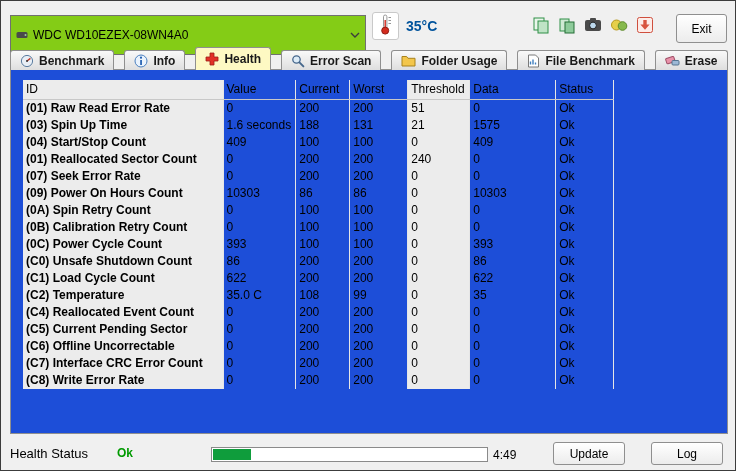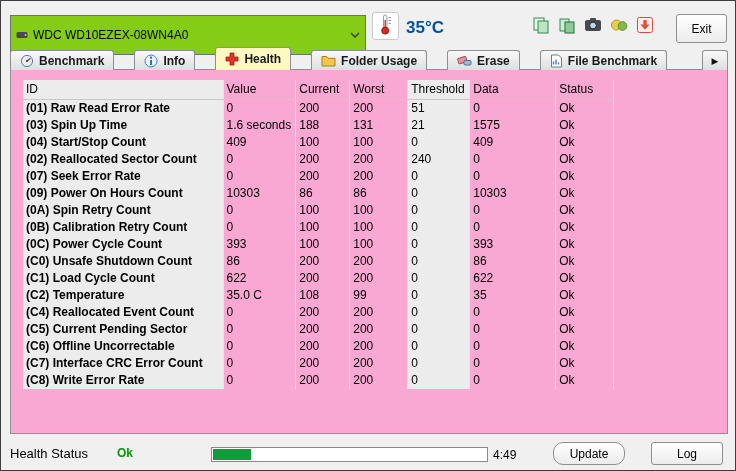--- a/index.html
+++ b/index.html
@@ -13,64 +13,64 @@
   .combo { position:absolute; left:9px; top:14px; width:356px; height:40px;
            background:#84cc16; border:1px solid #707070; display:flex; align-items:center;
            font-size:12px; cursor:default; }
   .combo .drive-ico { margin:0 5px 0 5px; display:inline-flex; }
   .combo-label { flex:1; white-space:nowrap; overflow:hidden; color:#000; }
   .combo-arrow { width:20px; display:flex; align-items:center; justify-content:center; align-self:stretch; }
 
   .thermo-btn { position:absolute; left:371px; top:11px; width:27px; height:28px;
                 background:#fff; border:1px solid #c9c9c9; border-radius:3px;
                 display:flex; align-items:center; justify-content:center; }
-  .temp-label { position:absolute; left:405px; top:17px; font-size:17px; font-weight:bold;text-align:center; }
+  .temp-label { position:absolute; left:405px; top:17px; font-size:14px; font-weight:bold;text-align:center; }
 
   .tool-btn { position:absolute; top:13px; width:24px; height:24px; background:transparent;
               border:none; display:flex; align-items:center; justify-content:center; padding:0; }
   .tb1{left:528px}.tb2{left:554px}.tb3{left:580px}.tb4{left:606px}.tb5{left:632px}
 
   .btn { background:linear-gradient(#ffffff,#ececec); border:1px solid #8f8f8f;
          border-radius:3px; font-size:12px; font-family:inherit; color:#000; cursor:default; }
   .exit-btn { position:absolute; left:675px; top:13px; width:51px; height:29px; }
 
   
   .tabs { position:absolute; left:9px; top:46px; width:718px; height:23px;
           display:flex; align-items:flex-end; z-index:3; }
   .tab { height:20px; display:flex; align-items:center; gap:5px; padding:0 9px;
          background:linear-gradient(#f9f9f9,#dedede); border:1px solid #8f8f8f; border-bottom:none;
-         border-radius:3px 3px 0 0; margin-right:20px; font-size:12px; font-weight:bold;
+         border-radius:3px 3px 0 0; margin-right:10px; font-size:12px; font-weight:bold;
          color:#1a1a1a; white-space:nowrap; cursor:default; }
   .tab.active { height:23px; background:#fef9c3; }
   .tab-scroll { margin-left:auto; height:20px; width:26px; display:flex; align-items:center;
                 justify-content:center; background:linear-gradient(#f9f9f9,#dedede);
                 border:1px solid #8f8f8f; border-bottom:none; border-radius:3px 3px 0 0;
                 font-size:9px; color:#111; }
   .tab .ico { display:inline-flex; }
 
   
   .panel { position:absolute; left:9px; top:68px; width:718px; height:365px;
-           background:#f9a8d4; border:1px solid #8f8f8f; z-index:2; }
+           background:#1d4ed8; border:1px solid #8f8f8f; z-index:2; }
   table.smart { position:absolute; left:12px; top:10px; border-collapse:collapse;
                 table-layout:fixed; font-size:12px; }
   table.smart th, table.smart td { height:17px; line-height:17px; padding:0 4px 0 3px;
                 text-align:left; font-weight:normal; white-space:nowrap; overflow:hidden;
                 border-right:1px solid #e6e6e6; color:#000; }
   table.smart th { height:19px; border-bottom:1px solid #c8c8c8; }
   table.smart td:first-child { font-weight:bold; }
   col.band { background:#ececec; }
 
   
   .sb-label { position:absolute; left:9px; top:445px; font-size:13px; color:#000; }
   .sb-ok { position:absolute; left:116px; top:445px; font-size:12px; font-weight:bold; }
   .progress { position:absolute; left:210px; top:446px; width:277px; height:15px;
               border:1px solid #8a8a8a; background:#fff; padding:1px; }
   .progress-fill { height:100%; }
   .sb-time { position:absolute; left:492px; top:447px; font-size:12px; color:#000; }
-  .update-btn { position:absolute; left:552px; top:441px; width:72px; height:23px;border-radius:10px; }
+  .update-btn { position:absolute; left:552px; top:441px; width:72px; height:23px; }
   .log-btn { position:absolute; left:650px; top:441px; width:72px; height:23px; }
 </style>
 </head>
 <body>
 
 <div class="window">
 
   <div class="combo" title="WDC WD10EZEX-08WN4A0">
     <span class="drive-ico">
       <svg width="12" height="10" viewBox="0 0 12 10">
@@ -166,43 +166,52 @@
     <div class="tab active">
       <span class="ico">
         <svg width="14" height="14" viewBox="0 0 14 14">
           <path d="M5 1h4v4h4v4H9v4H5V9H1V5h4z" fill="#e23126" stroke="#9e1f18" stroke-width="0.8"></path>
         </svg>
       </span>
       <span>Health</span>
     </div>
     <div class="tab">
       <span class="ico">
+        <svg width="14" height="14" viewBox="0 0 14 14">
+          <circle cx="5.5" cy="5.5" r="3.7" fill="#dcebf7" stroke="#46678c" stroke-width="1.3"></circle>
+          <path d="M8.4 8.4 L12.4 12.4" stroke="#46678c" stroke-width="1.9" stroke-linecap="round"></path>
+        </svg>
+      </span>
+      <span>Error Scan</span>
+    </div>
+    <div class="tab">
+      <span class="ico">
         <svg width="15" height="13" viewBox="0 0 15 13">
           <path d="M1 2.5 h4.6 l1.4 1.8 H14 v7.7 H1z" fill="#f3c64b" stroke="#a8821d"></path>
         </svg>
       </span>
       <span>Folder Usage</span>
+    </div>
+    <div class="tab">
+      <span class="ico">
+        <svg width="13" height="14" viewBox="0 0 13 14">
+          <path d="M1.5 1 h7 l3 3 v9 h-10z" fill="#fff" stroke="#7a7a7a"></path>
+          <path d="M3.5 10.5 v-3 M6 10.5 V5.5 M8.5 10.5 v-2" stroke="#3f7fbf" stroke-width="1.4"></path>
+        </svg>
+      </span>
+      <span>File Benchmark</span>
     </div>
     <div class="tab">
       <span class="ico">
         <svg width="15" height="13" viewBox="0 0 15 13">
           <rect x="1" y="3.5" width="8.5" height="5.5" rx="1" transform="rotate(-18 5 6)" fill="#e891a9" stroke="#9e4f66"></rect>
           <rect x="7" y="6.5" width="7" height="4.5" rx="1" fill="#9db9d6" stroke="#56748f"></rect>
         </svg>
       </span>
       <span>Erase</span>
-    </div>
-    <div class="tab">
-      <span class="ico">
-        <svg width="13" height="14" viewBox="0 0 13 14">
-          <path d="M1.5 1 h7 l3 3 v9 h-10z" fill="#fff" stroke="#7a7a7a"></path>
-          <path d="M3.5 10.5 v-3 M6 10.5 V5.5 M8.5 10.5 v-2" stroke="#3f7fbf" stroke-width="1.4"></path>
-        </svg>
-      </span>
-      <span>File Benchmark</span>
     </div>
     <div class="tab-scroll">
       <span>▶</span>
     </div>
   </div>
 
   <div class="panel">
     <table class="smart">
       <colgroup>
         <col class="band" style="width:200px">
@@ -246,21 +255,21 @@
           <tr>
             <td>(04) Start/Stop Count</td>
             <td>409</td>
             <td>100</td>
             <td>100</td>
             <td>0</td>
             <td>409</td>
             <td>Ok</td>
           </tr>
           <tr>
-            <td>(02) Reallocated Sector Count</td>
+            <td>(01) Reallocated Sector Count</td>
             <td>0</td>
             <td>200</td>
             <td>200</td>
             <td>240</td>
             <td>0</td>
             <td>Ok</td>
           </tr>
           <tr>
             <td>(07) Seek Error Rate</td>
             <td>0</td>

